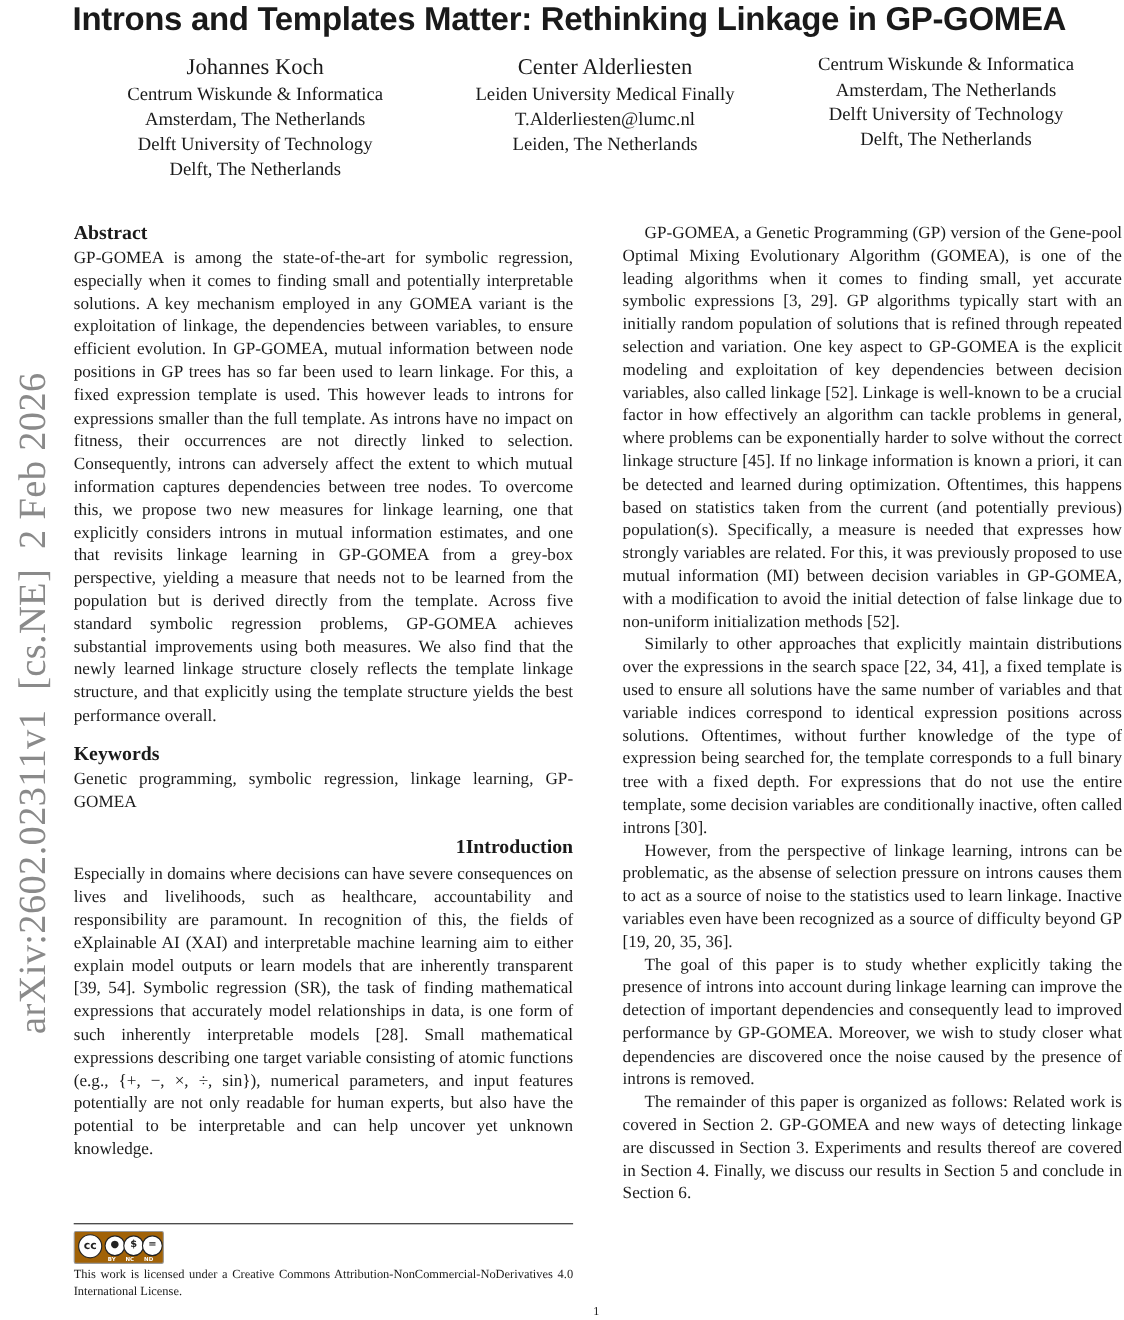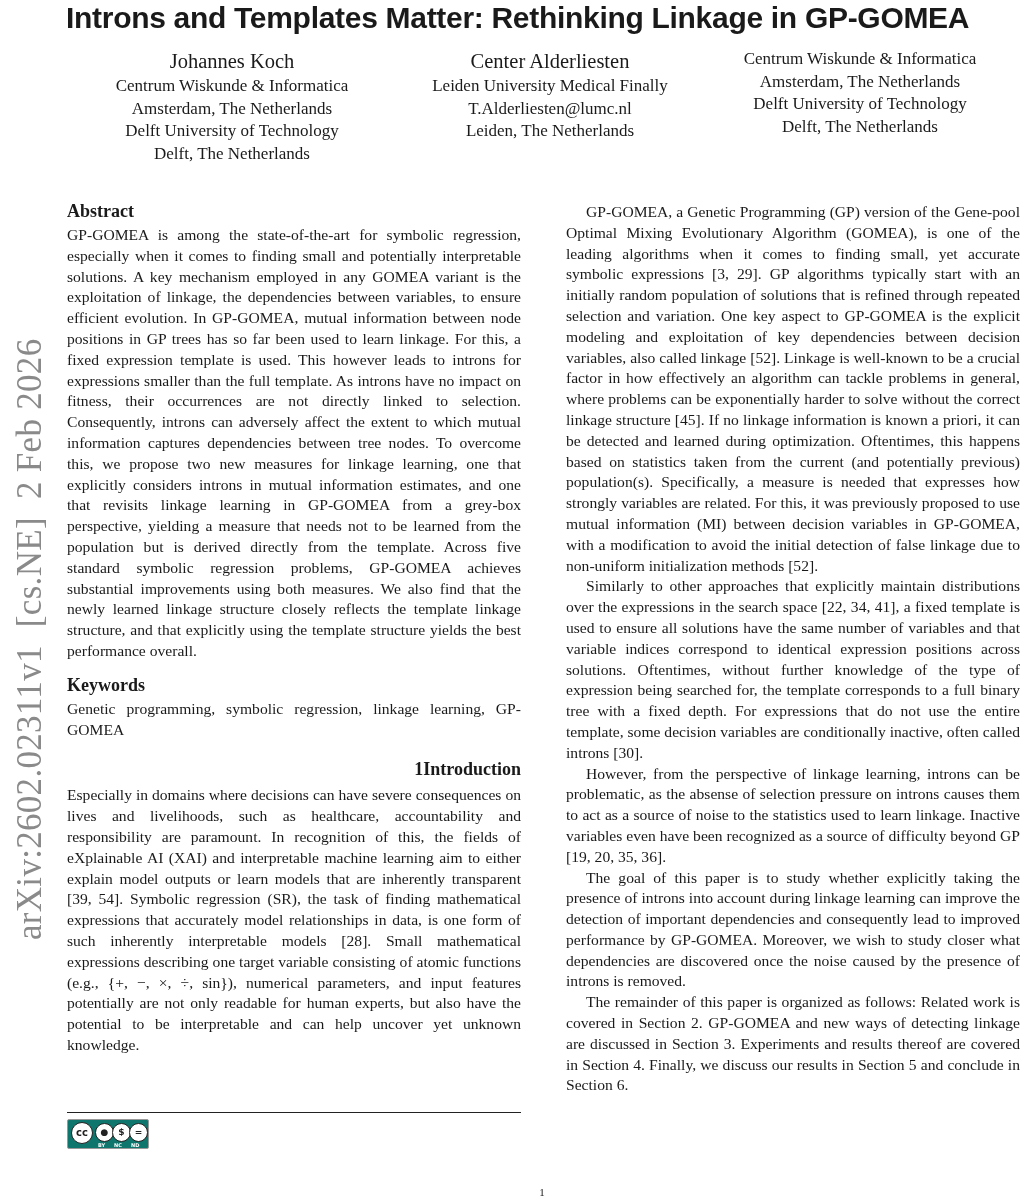--- a/index.html
+++ b/index.html
@@ -34,21 +34,21 @@
   h2 { margin: 0; font-weight: bold; font-size: 18px; line-height: 26px; }
   .h-abs { margin-bottom: 1px; }
   .h-kw { margin-top: 10px; margin-bottom: 1px; }
   .h-intro { margin-top: 16px; margin-bottom: 3px; text-align: right; }
   .h-intro .num { display: inline-block; width: 32px; }
   .kw { text-align: right; }
 
   .footnote { position: absolute; left: 67px; top: 1112px; width: 454px; }
   .rule { height: 1px; background: #222; width: 454px; margin-bottom: 6px; }
   .cc-badge {
-    width: 80px; height: 28px; background: #0f766e; border-radius: 2px; position: relative;
+    width: 80px; height: 28px; background: #a16207; border-radius: 2px; position: relative;
     border: 1px solid #999;
   }
   .cc-badge .circ {
     position: absolute; top: 3px; width: 17px; height: 17px; border-radius: 50%;
     background: #fff; border: 1.5px solid #222; font-family: "DejaVu Sans", sans-serif;
     font-size: 9px; line-height: 17px; text-align: center; font-weight: bold; color: #222;
   }
   .cc-badge .cc { left: 3px; width: 20px; height: 20px; top: 2px; line-height: 20px; font-size: 10px; }
   .cc-badge .by { left: 27px; }
   .cc-badge .nc { left: 44px; }
@@ -113,15 +113,16 @@
   <div class="rule"></div>
   <div class="cc-badge">
     <span class="circ cc">cc</span>
     <span class="circ by">●</span>
     <span class="circ nc">$</span>
     <span class="circ nd">=</span>
     <span class="lbl lb1">BY</span>
     <span class="lbl lb2">NC</span>
     <span class="lbl lb3">ND</span>
   </div>
+  <div class="license">This work is licensed under a Creative Commons Attribution-NonCommercial-NoDerivatives 4.0 International License.</div>
 </div>
 
 <div class="pagenum">1</div>
 
 </body></html>

